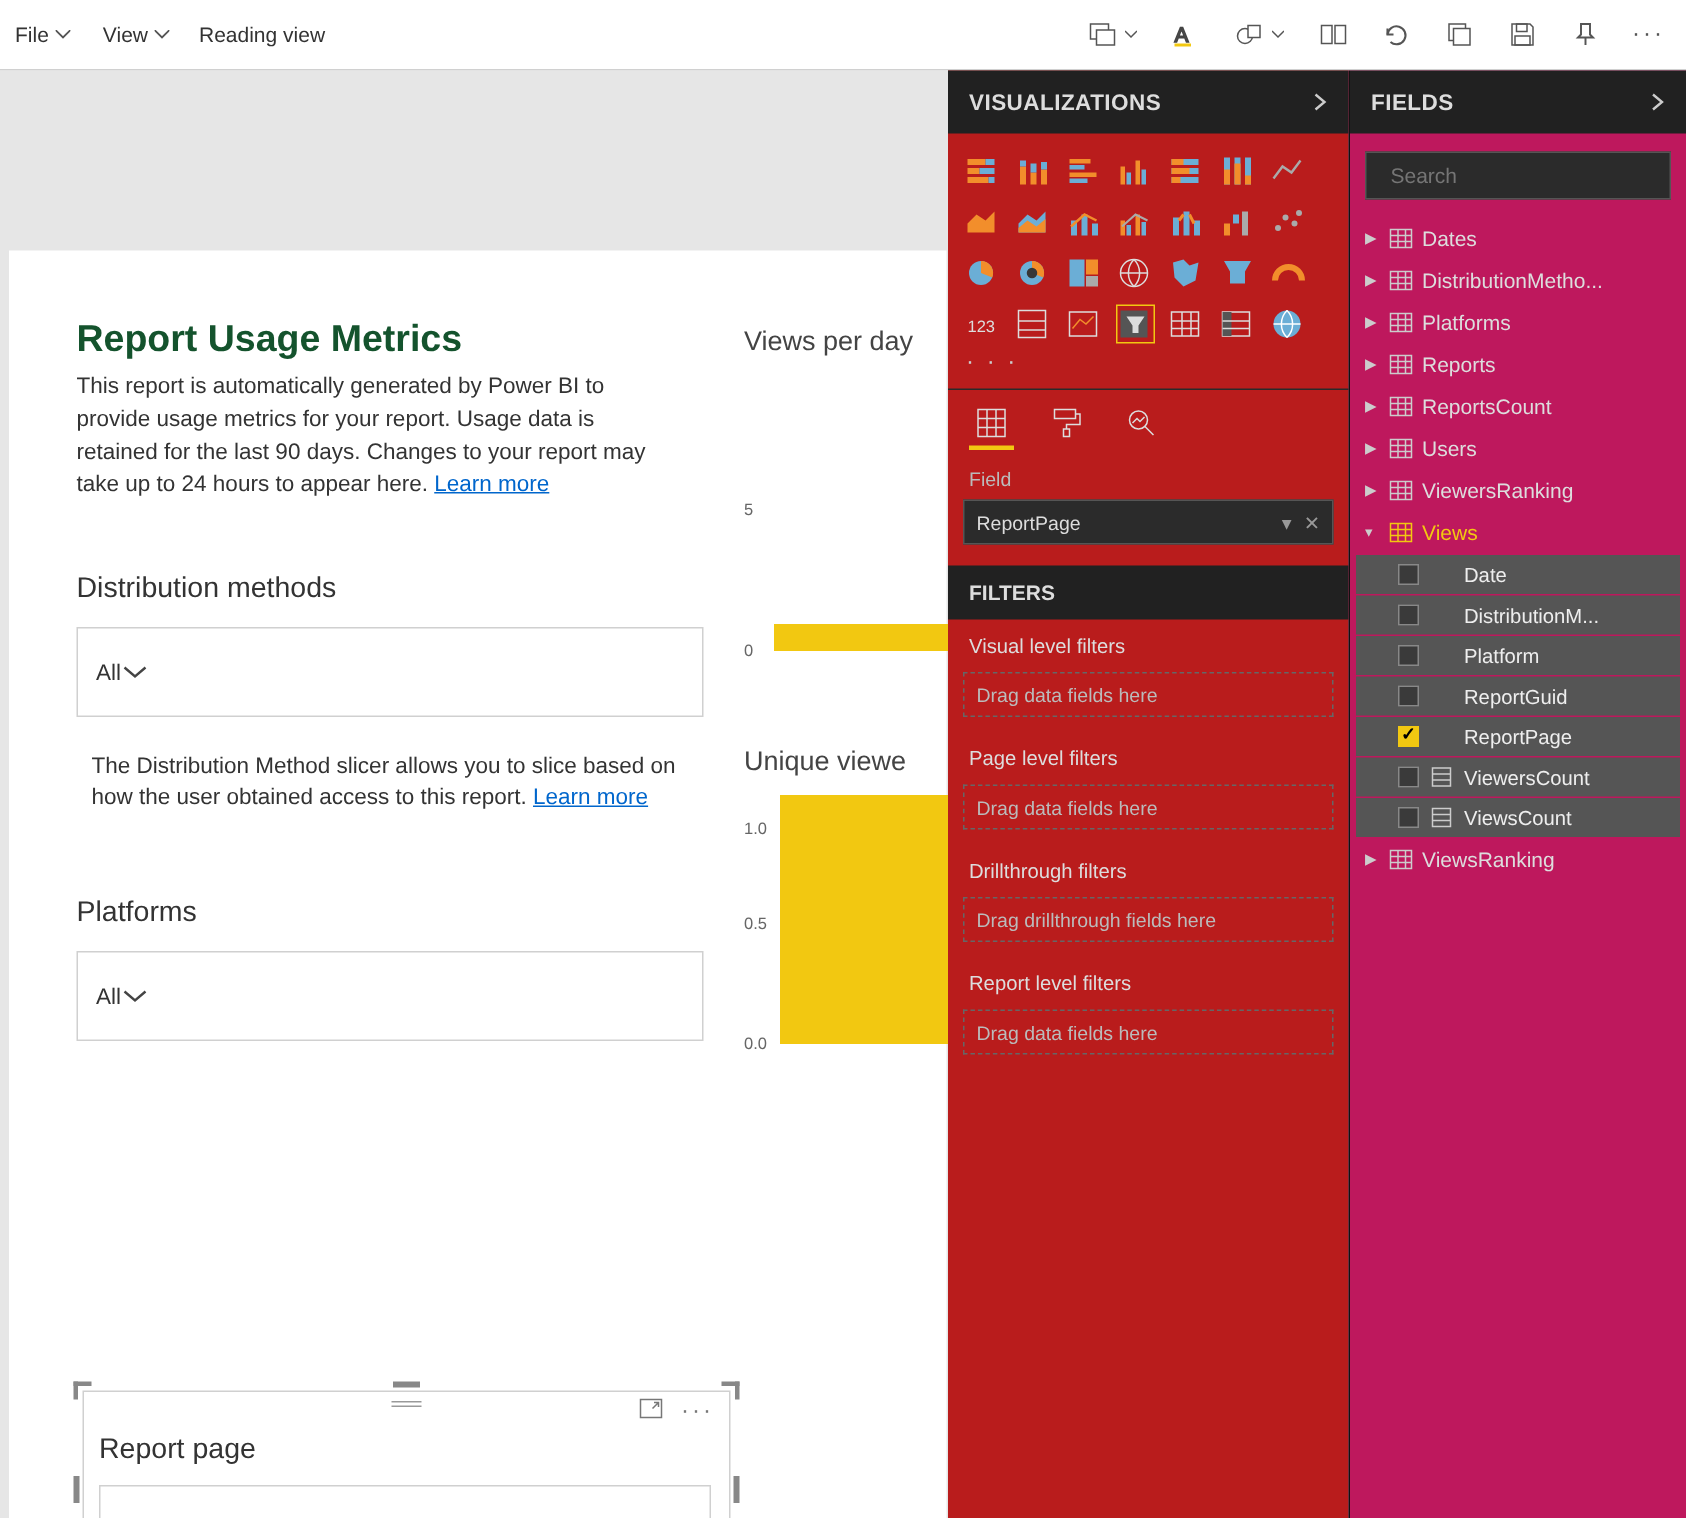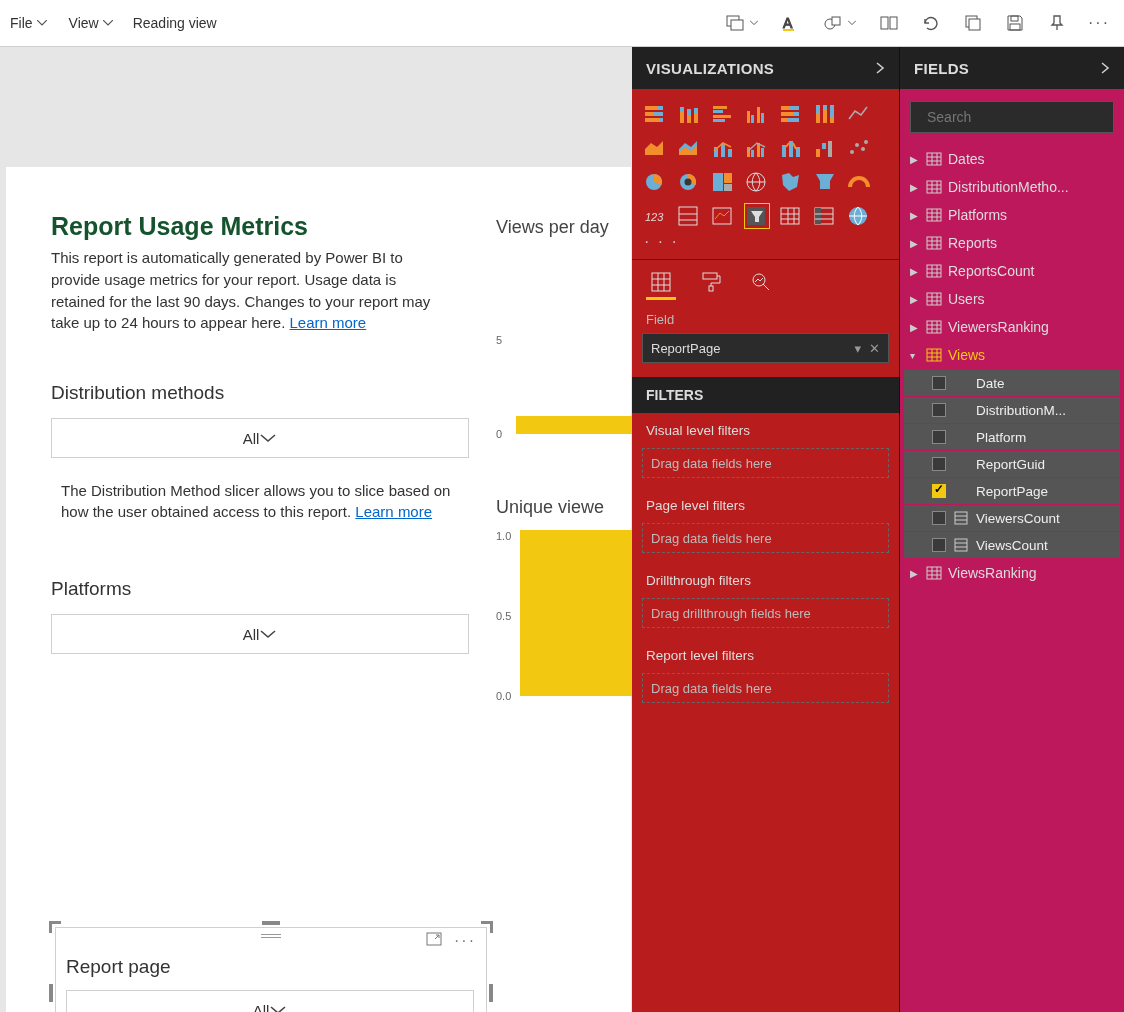--- a/index.html
+++ b/index.html
@@ -18,21 +18,21 @@
 
 .main { display: flex; height: calc(1012px - 47px); }
 
 
 .canvas-wrap { flex: 1; background: #e6e6e6; padding: 120px 0 0 6px; overflow:hidden; }
 .canvas { width: 625px; background:#fff; height: 870px; position:relative; padding: 45px; }
 .rpt-title { font-size: 25px; font-weight:600; color:#14532d; margin-bottom:6px; }
 .rpt-desc { font-size: 15px; color:#333; line-height:1.45; max-width:400px; }
 .rpt-desc a { color:#0066cc; text-decoration:underline; }
 .section-title { font-size: 19px; color:#333; margin-top: 42px; margin-bottom: 14px;}
-.slicer-box { border:1px solid #d0d0d0; height:40px; display:flex; align-items:center; justify-content:center; padding:0 12px; font-size:15px; color:#333; width:418px; }
+.slicer-box { border:1px solid #d0d0d0; height:60px; display:flex; align-items:center; justify-content:flex-start; padding:0 12px; font-size:15px; color:#333; width:418px; }
 .slicer-chev { width: 18px; }
 .slicer-note { font-size:15px; color:#333; line-height:1.4; max-width:410px; margin-top:22px; padding-left:10px;}
 .slicer-note a { color:#0066cc; text-decoration:underline; }
 
 
 .selected-visual { position:absolute; left:45px; top:756px; width:440px; height:140px; } 
 .sel-corner { position:absolute; width:12px; height:12px; border:3px solid #888; }
 .sel-corner.tl { top:-2px; left:-2px; border-right:none; border-bottom:none;}
 .sel-corner.tr { top:-2px; right:-2px; border-left:none; border-bottom:none;}
 .sel-side { position:absolute; background:#888; }
@@ -48,21 +48,21 @@
 
 
 .chart-stub { position:absolute; }
 .chart-title { font-size:18px; color:#444; }
 .axis-label { font-size:11px; color:#666; position:absolute; }
 .bar { position:absolute; background:#f2c811; }
 
 
 .viz-pane { width:267px; background:#b91c1c; display:flex; flex-direction:column; color:#ddd; }
 .pane-header { height:42px; display:flex; align-items:center; justify-content:space-between; padding:0 14px; background:#212121; font-weight:600; font-size:15px; letter-spacing:0.3px;}
-.viz-icons { display:flex; flex-wrap:wrap; gap:8px; padding:12px 10px 4px 10px;font-style:italic;}
+.viz-icons { display:flex; flex-wrap:wrap; gap:8px; padding:12px 10px 4px 10px;}
 .viz-icon { width:26px; height:26px; display:flex; align-items:center; justify-content:center; cursor:pointer; }
 .viz-icon.selected { border:1px solid #f2c811; }
 .viz-more { padding:0 12px 8px 12px; color:#ccc; font-size:16px; letter-spacing:2px; cursor:pointer;}
 .viz-tabs { display:flex; gap:20px; padding:6px 14px 0 14px; border-top:1px solid #2a2a2a;}
 .viz-tab { width:30px; height:34px; display:flex; align-items:center; justify-content:center; cursor:pointer; border-bottom:3px solid transparent;}
 .viz-tab.active { border-bottom-color:#f2c811; }
 .field-label { padding:12px 14px 6px 14px; font-size:13px; color:#bbb;}
 .field-well { margin:0 10px; height:30px; background:#2b2b2b; border:1px solid #555; display:flex; align-items:center; justify-content:space-between; padding:0 8px; font-size:13px; color:#ddd;}
 .field-well .well-actions { display:flex; gap:8px; color:#999;}
 .filters-header { background:#212121; padding:10px 14px; font-weight:600; font-size:14px; margin-top:14px;}
@@ -184,21 +184,21 @@
         <div class="chart-title">Views per day</div>
         <div style="position:relative; width:140px; height:170px; margin-top:30px;">
           <span class="axis-label" style="left:0; top:66px;">5</span>
           <span class="axis-label" style="left:0; top:160px;">0</span>
           <div class="bar" style="left:20px; top:148px; width:120px; height:18px;"></div>
         </div>
       </div>
       <div class="chart-stub" style="left:490px; top:330px;">
         <div class="chart-title">Unique viewe</div>
         <div style="position:relative; width:140px; height:200px; margin-top:8px;">
-          <span class="axis-label" style="left:0; top:4px;">1.0</span>
+          <span class="axis-label" style="left:0; top:21px;">1.0</span>
           <span class="axis-label" style="left:0; top:84px;">0.5</span>
           <span class="axis-label" style="left:0; top:164px;">0.0</span>
           <div class="bar" style="left:24px; top:4px; width:116px; height:166px;"></div>
         </div>
       </div>
 
       <div class="selected-visual">
         <div class="sel-corner tl"></div>
         <div class="sel-corner tr"></div>
 

